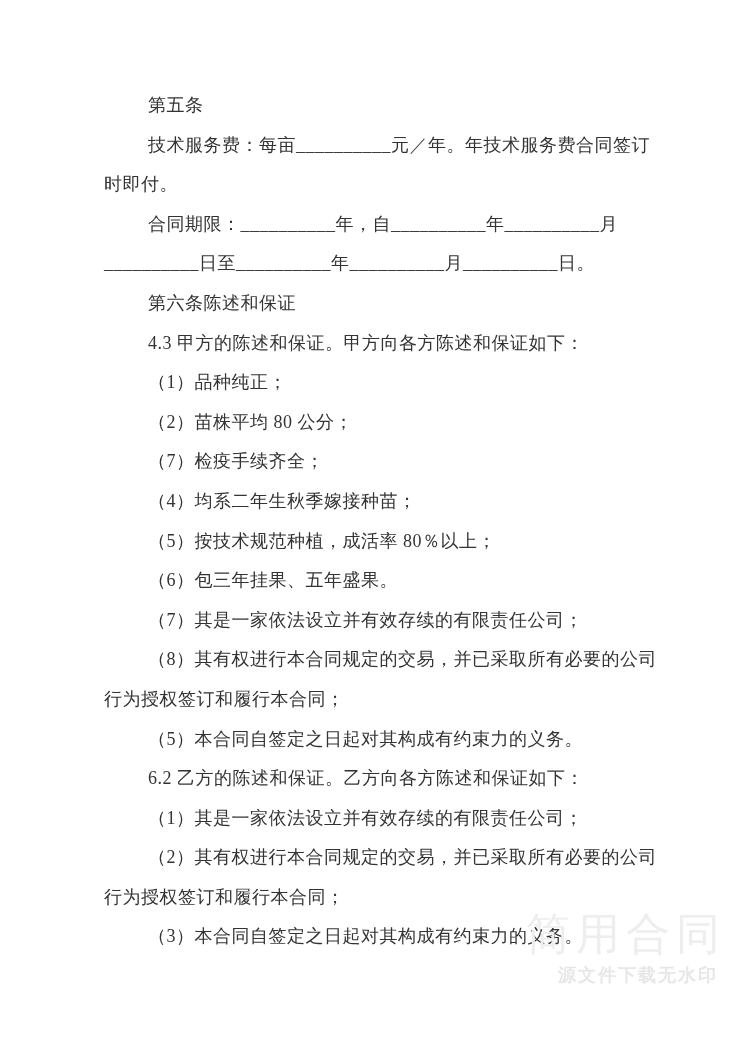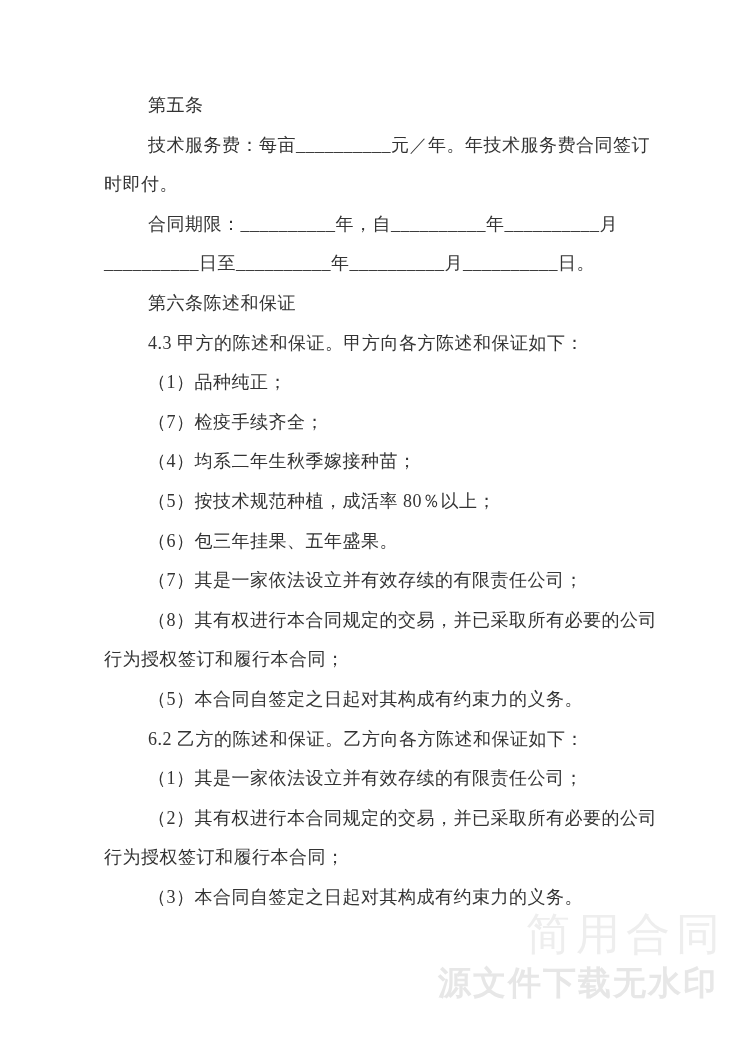--- a/index.html
+++ b/index.html
@@ -41,21 +41,21 @@
     font-weight: normal;
     font-family: "Liberation Sans", "DejaVu Sans", sans-serif;
     color: #eeeeee;
     letter-spacing: 6px;
     user-select: none;
   }
   .watermark-subtitle {
     position: absolute;
     top: 966px;
     right: 24px;
-    font-size: 33px;
+    font-size: 18px;
     line-height: 1;
     font-weight: bold;
     font-family: "Liberation Sans", "DejaVu Sans", sans-serif;
     color: #e7e7e7;
     letter-spacing: 2px;
     user-select: none;
   }
 </style>
 </head>
 <body>
@@ -63,20 +63,21 @@
 <div class="page">
   <div class="doc">
     <div class="line indent">第五条</div>
     <div class="line indent">技术服务费：每亩__________元／年。年技术服务费合同签订</div>
     <div class="line">时即付。</div>
     <div class="line indent">合同期限：__________年，自__________年__________月</div>
     <div class="line">__________日至__________年__________月__________日。</div>
     <div class="line indent">第六条陈述和保证</div>
     <div class="line indent">4.3 甲方的陈述和保证。甲方向各方陈述和保证如下：</div>
     <div class="line indent">（1）品种纯正；</div>
+    <div class="line indent">（2）苗株平均 80 公分；</div>
     <div class="line indent">（7）检疫手续齐全；</div>
     <div class="line indent">（4）均系二年生秋季嫁接种苗；</div>
     <div class="line indent">（5）按技术规范种植，成活率 80％以上；</div>
     <div class="line indent">（6）包三年挂果、五年盛果。</div>
     <div class="line indent">（7）其是一家依法设立并有效存续的有限责任公司；</div>
     <div class="line indent">（8）其有权进行本合同规定的交易，并已采取所有必要的公司</div>
     <div class="line">行为授权签订和履行本合同；</div>
     <div class="line indent">（5）本合同自签定之日起对其构成有约束力的义务。</div>
     <div class="line indent">6.2 乙方的陈述和保证。乙方向各方陈述和保证如下：</div>
     <div class="line indent">（1）其是一家依法设立并有效存续的有限责任公司；</div>

